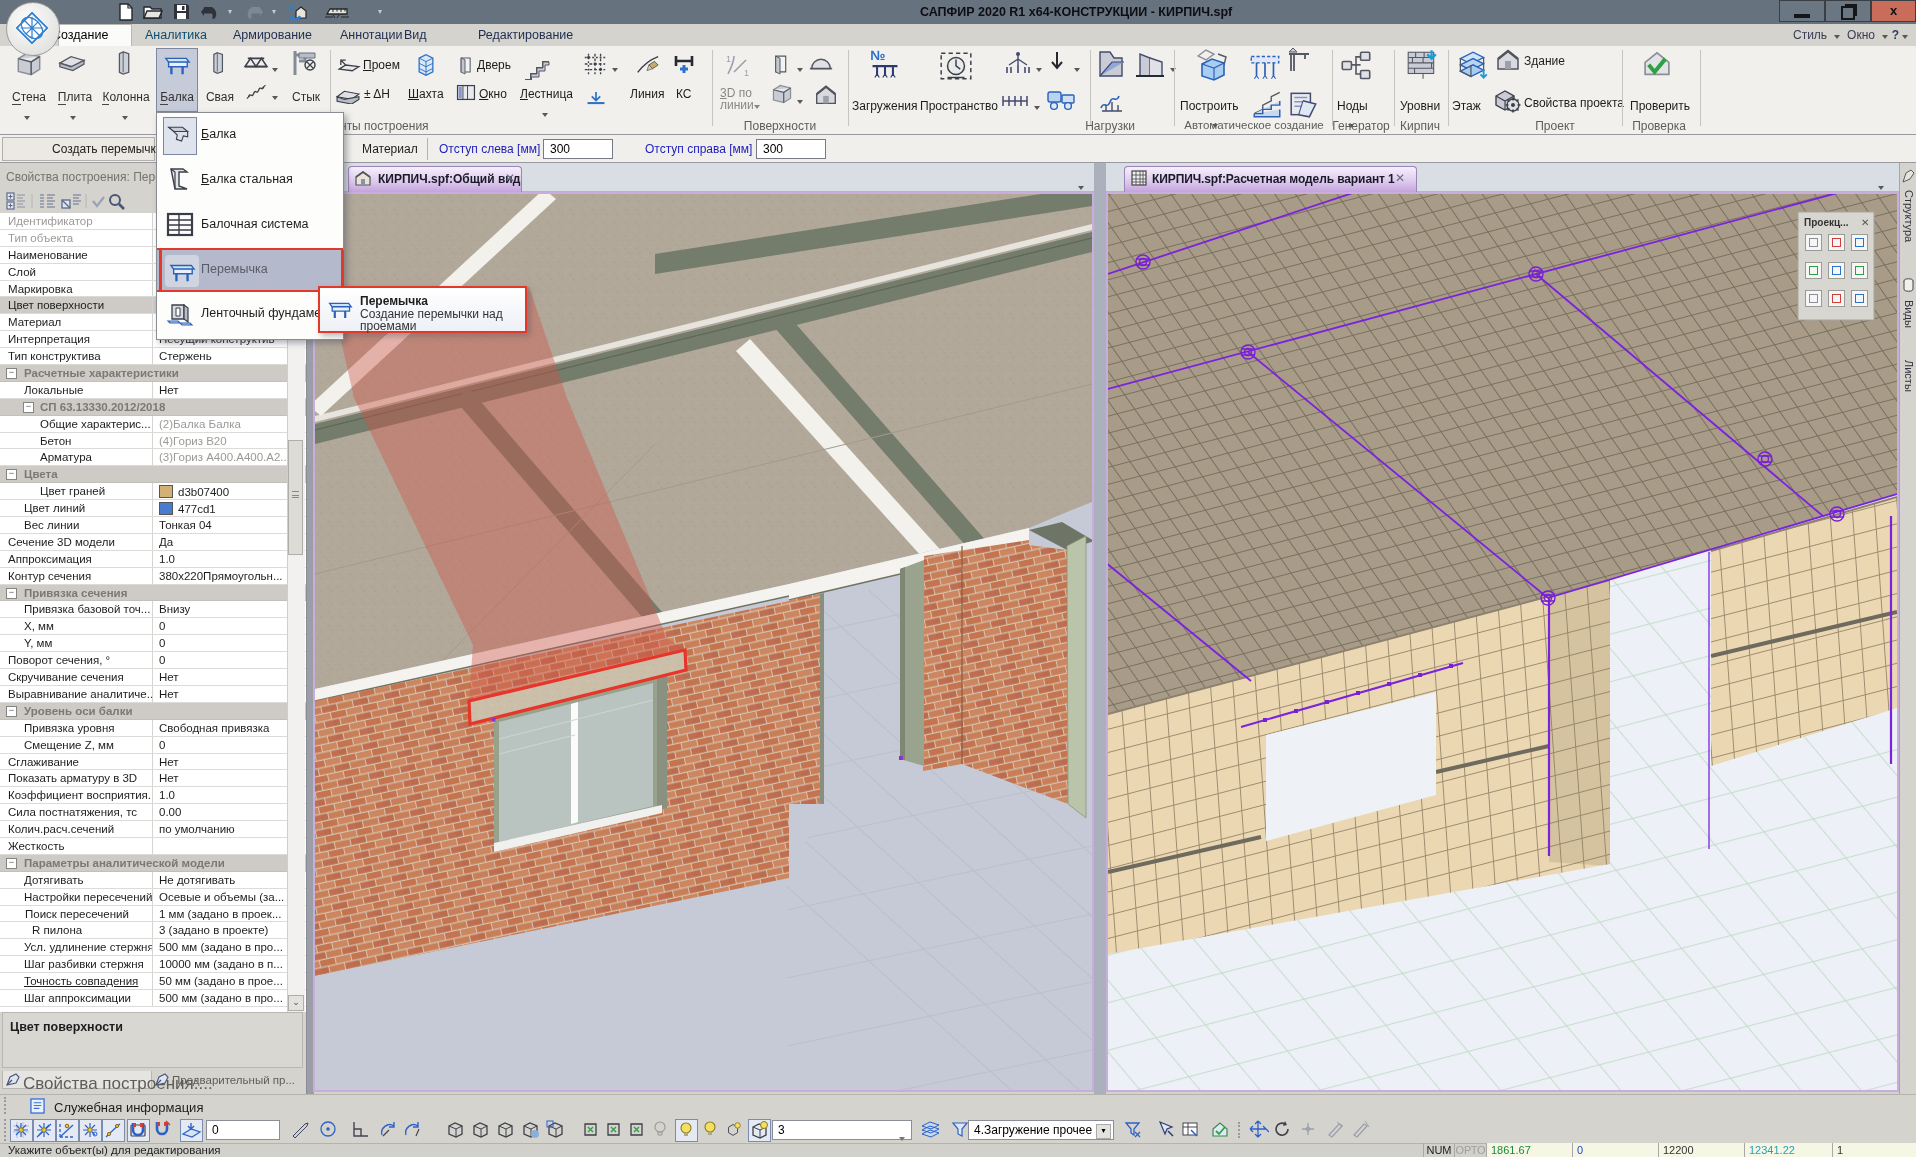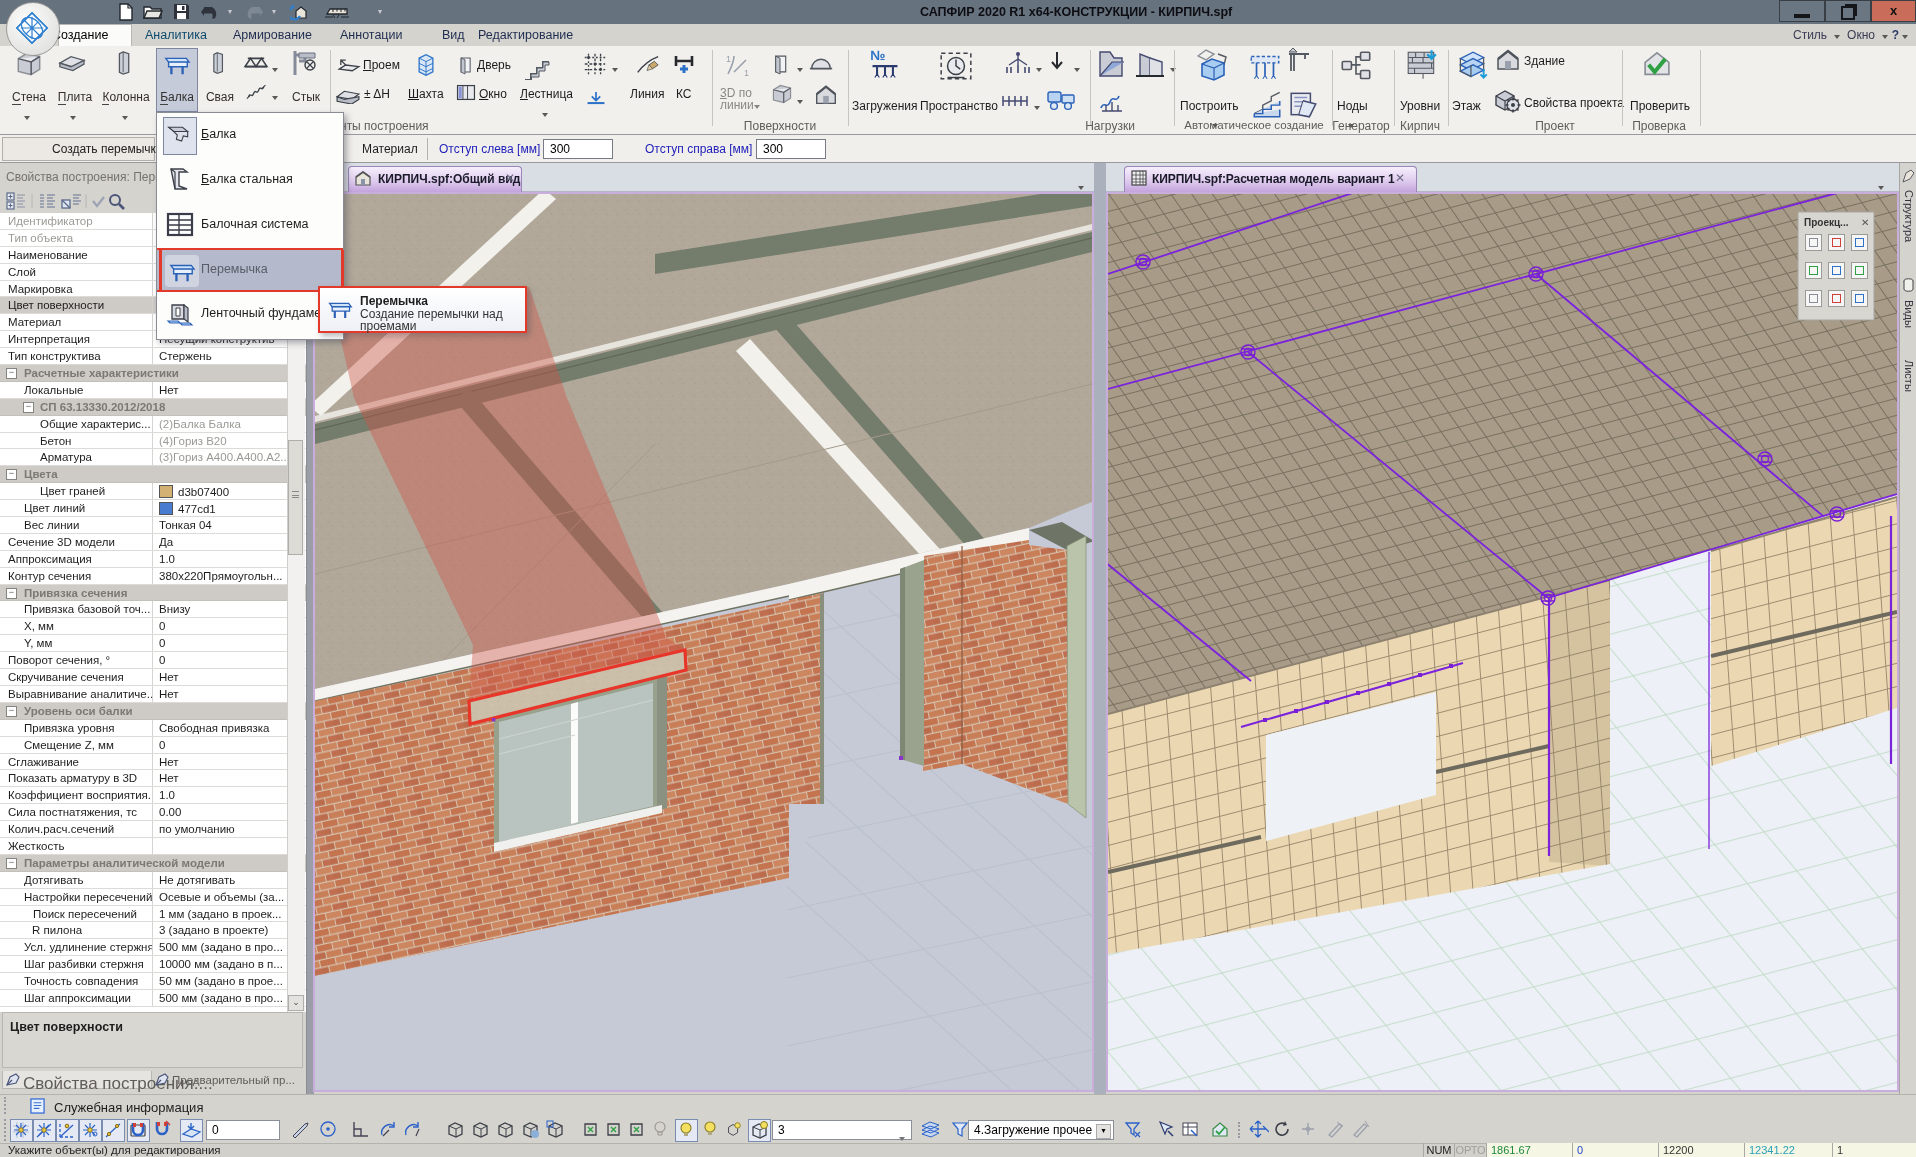--- a/index.html
+++ b/index.html
@@ -61,21 +61,21 @@
     <div style="margin:5px auto 0;width:10px;height:10px;border:2px solid #14161a;box-shadow:3px -3px 0 -1px #14161a"></div>
   </div>
 <div class="ab" style="left:1871px;top:0;width:45px;height:22px;background:#c96c59;border:1px solid #3a3f46;box-sizing:border-box;text-align:center;font-weight:bold;font-size:13px;color:#111;line-height:20px">x</div>
 
 <div class="ab" style="left:0;top:24px;width:1916px;height:22px;background:#d5d3ce"></div>
 <div class="ab" style="left:58px;top:24px;width:74px;height:22px;background:#fbfbfa;border:1px solid #b9b7b2;border-bottom:none;box-sizing:border-box"></div>
 <div class="tx" style="left:52px;top:28px;color:#000000;font-size:12.5px">Создание</div>
 <div class="tx" style="left:145px;top:28px;color:#0c4a6e;font-size:12.5px">Аналитика</div>
 <div class="tx" style="left:233px;top:28px;color:#1e2c50;font-size:12.5px">Армирование</div>
 <div class="tx" style="left:340px;top:28px;color:#1e2c50;font-size:12.5px">Аннотации</div>
-<div class="tx" style="left:442px;top:28px;color:#1e2c50;font-size:12.5px">Вид</div>
+<div class="tx" style="left:404px;top:28px;color:#1e2c50;font-size:12.5px">Вид</div>
 <div class="tx" style="left:478px;top:28px;color:#1e2c50;font-size:12.5px">Редактирование</div>
 <div class="tx" style="left:1793px;top:28px;color:#3a3c55">Стиль <span class="arr" style="margin-left:4px"></span>&nbsp; Окно <span class="arr" style="margin-left:4px"></span> <b style="color:#2b3b66">?</b> <span class="arr"></span></div>
 
 <div class="ab" style="left:6px;top:2px;width:52px;height:52px;border-radius:50%;background:radial-gradient(circle at 40% 35%,#fdfdfd,#d9d9d6);border:1px solid #9a9a97;z-index:60"></div>
 <svg class="ab" style="left:14px;top:10px;z-index:61" width="36" height="36" viewBox="0 0 38 38">
     <g stroke="#2f7fd0" stroke-width="1.3" fill="none">
       <path d="M19 3 35 19 19 35 3 19Z" fill="#ffffff"></path>
       <path d="M19 3 35 19 19 35 3 19Z" stroke-width="1.6"></path>
       <ellipse cx="19" cy="19" rx="13" ry="9" transform="rotate(45 19 19)"></ellipse>
       <path d="M10 10l18 18M7 19h24M19 7v24M12.5 25.5l13-13"></path>
@@ -596,37 +596,37 @@
 <div class="grp"><span class="mbox">−</span>Параметры аналитической модели</div>
 <div class="row" style="">
       <div class="lab" style="padding-left:24px;">Дотягивать</div>
       <div class="val" style="">Не дотягивать</div>
     </div>
 <div class="row" style="">
       <div class="lab" style="padding-left:24px;">Настройки пересечений</div>
       <div class="val" style="">Осевые и объемы  (за...</div>
     </div>
 <div class="row" style="">
-      <div class="lab" style="padding-left:33px;">Поиск пересечений</div>
+      <div class="lab" style="padding-left:25px;">Поиск пересечений</div>
       <div class="val" style="">1 мм  (задано в проек...</div>
     </div>
 <div class="row" style="">
       <div class="lab" style="padding-left:32px;">R пилона</div>
       <div class="val" style="">3  (задано в проекте)</div>
     </div>
 <div class="row" style="">
       <div class="lab" style="padding-left:24px;">Усл. удлинение стержня</div>
       <div class="val" style="">500 мм  (задано в про...</div>
     </div>
 <div class="row" style="">
       <div class="lab" style="padding-left:24px;">Шаг разбивки стержня</div>
       <div class="val" style="">10000 мм  (задано в п...</div>
     </div>
 <div class="row" style="">
-      <div class="lab" style="padding-left:24px;">Точность совпадения</div>
+      <div class="lab" style="padding-left:24px;text-decoration:underline;">Точность совпадения</div>
       <div class="val" style="">50 мм  (задано в прое...</div>
     </div>
 <div class="row" style="">
       <div class="lab" style="padding-left:24px;">Шаг аппроксимации</div>
       <div class="val" style="">500 мм  (задано в про...</div>
     </div>
 </div>
 
 <div class="ab" style="left:287px;top:213px;width:17px;height:799px;background:#f2f1ef;border-left:1px solid #d0cecb"></div>
 <div class="ab" style="left:288px;top:440px;width:15px;height:115px;background:#dddbd6;border:1px solid #b0aeab;box-sizing:border-box">

